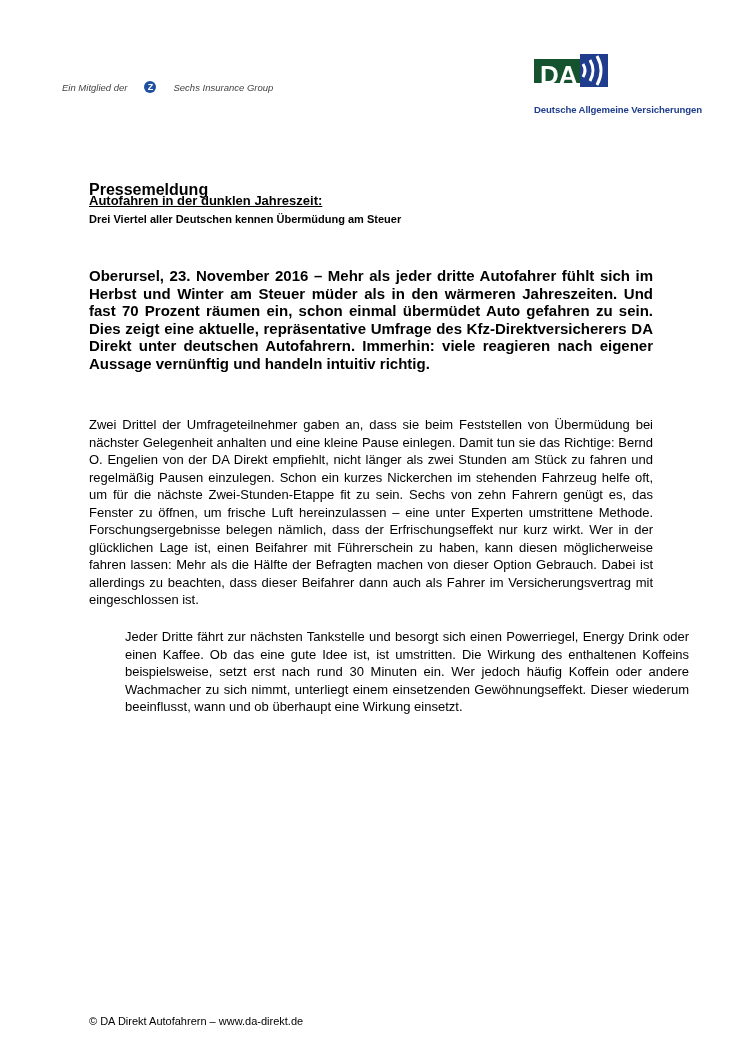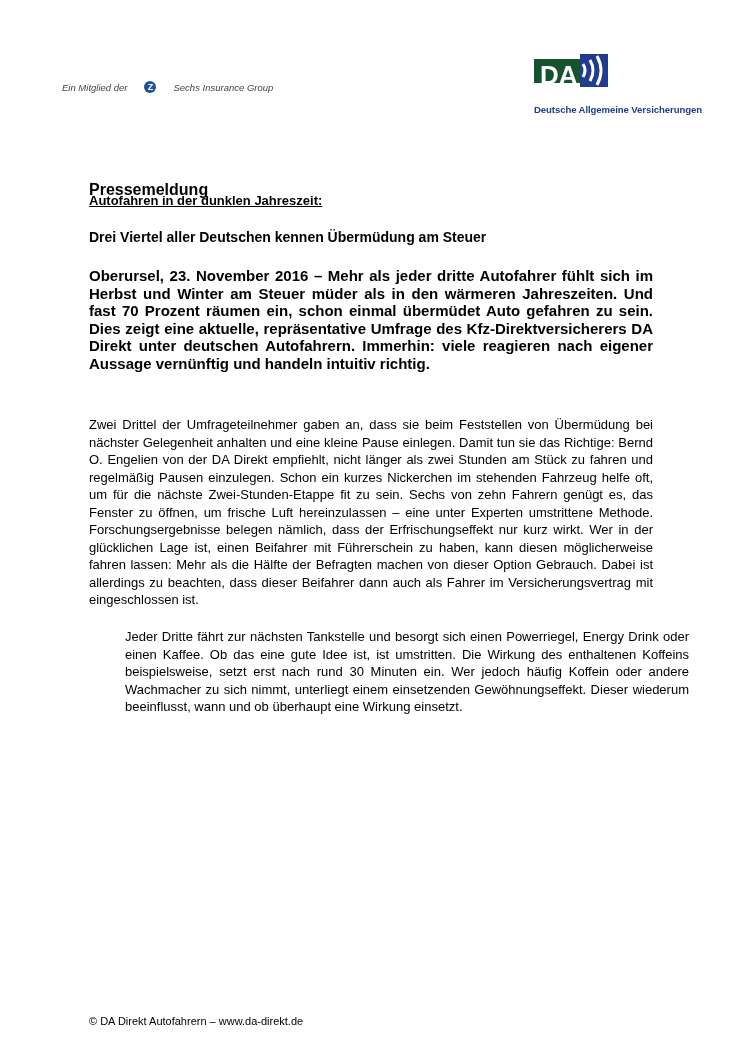--- a/index.html
+++ b/index.html
@@ -8,21 +8,21 @@
   .zbadge { display:inline-block; width:12px; height:12px; border-radius:50%; background:#1f4fa0; color:#fff; font-size:9px; font-weight:bold; font-style:normal; line-height:12px; text-align:center; }
   .logo { position:absolute; left:534px; top:54px; width:192px; }
   .logo-box { display:flex; align-items:center; height:33px; }
   .logo-da { background:#14532d; color:#fff; font-weight:bold; font-size:26px; line-height:33px; padding:0 2px 0 6px; height:24px; letter-spacing:0px; }
   .logo-waves { width:28px; height:33px; }
   .logo-direkt { background:#1f3d8c; color:#fff; font-weight:bold; font-size:26px; line-height:33px; padding:0 6px 0 5px; height:33px; flex:1; }
   .logo-sub { color:#1f3d8c; font-weight:bold; font-size:9.6px; margin-top:17px; white-space:nowrap; letter-spacing:-0.1px; }
   .content { position:absolute; left:89px; width:564px; }
   .title { top:151px; font-size:16px; font-weight:bold;margin-top:30px; }
   .subhead { top:193px; font-size:13px; font-weight:bold; text-decoration:underline; }
-  .headline { top:229px; font-size:14px; font-weight:bold; }
+  .headline { top:213px; font-size:11px; font-weight:bold; }
   .lead { top:267px; font-size:15px; font-weight:bold; line-height:17.5px; text-align:justify; }
   .para { font-size:13px; line-height:17.5px; text-align:justify; }
   .p1 { top:416px; }
   .p2 { top:628px;margin-left:36px; }
   .footer { position:absolute; left:89px; top:1015px; font-size:11px; color:#000; }
 </style>
 </head>
 <body>
 
 <div class="member">

